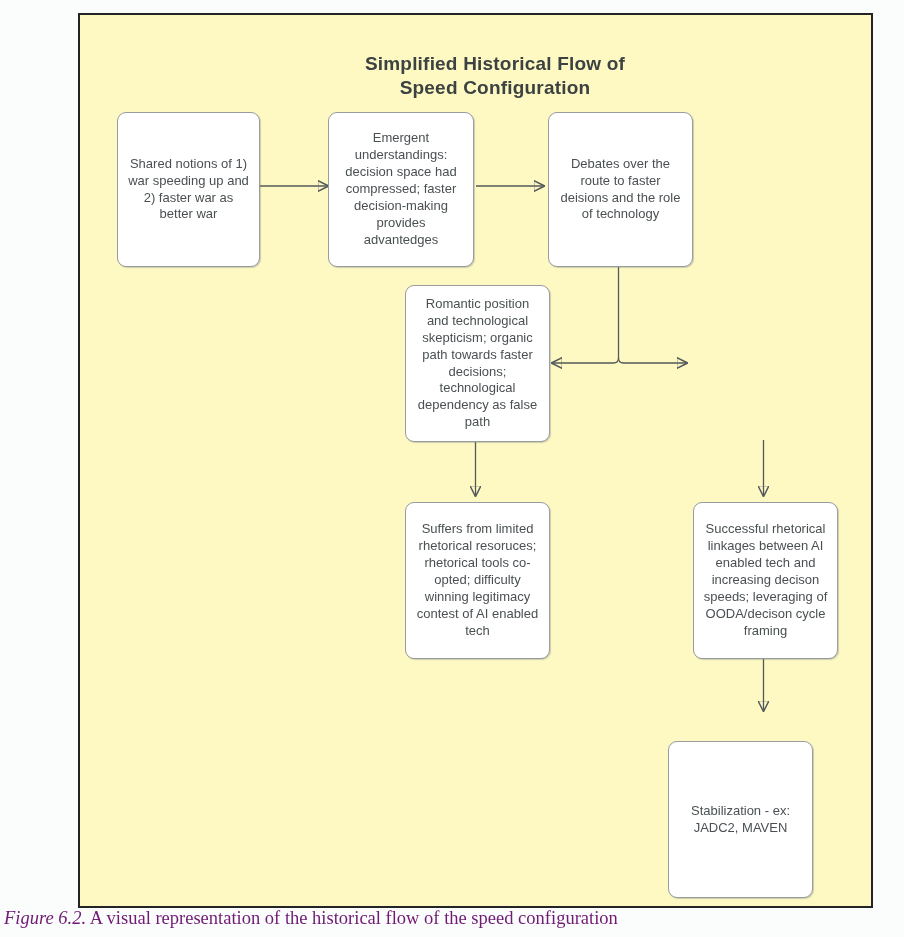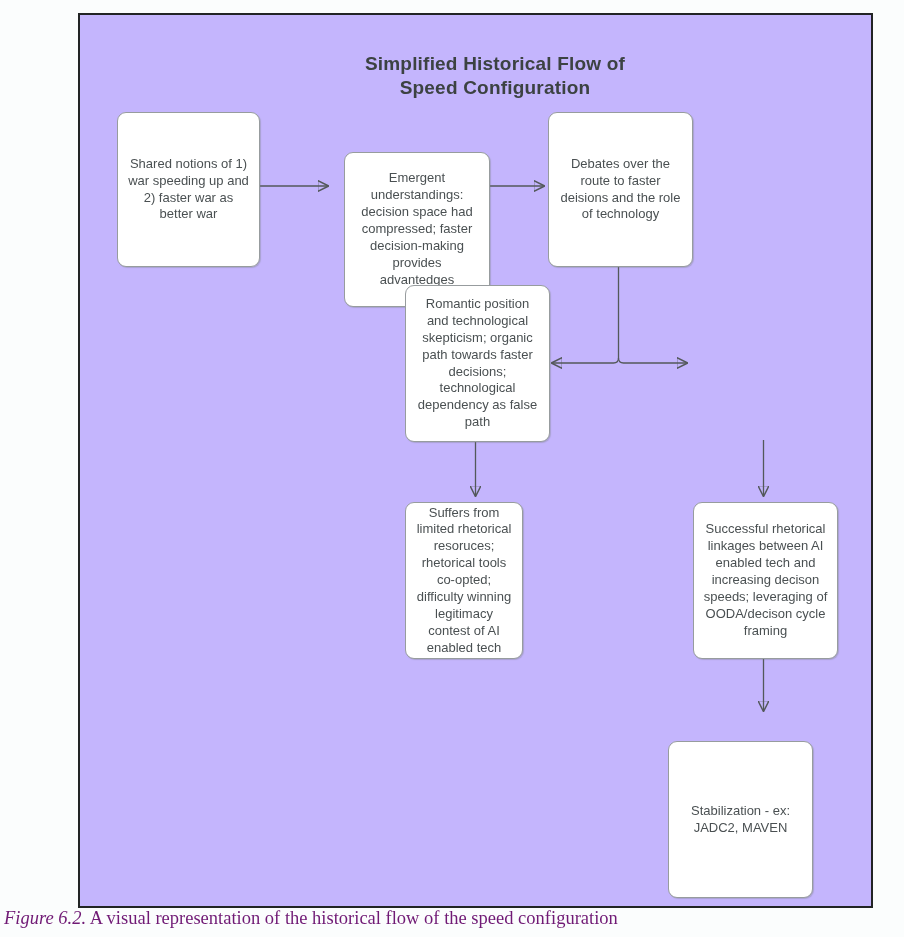--- a/index.html
+++ b/index.html
@@ -11,21 +11,21 @@
     font-family: "Liberation Sans", sans-serif;
     overflow: hidden;
   }
   .page { position: relative; width: 904px; height: 937px; }
 
   .frame {
     position: absolute;
     left: 78px; top: 13px;
     width: 791px; height: 891px;
     border: 2px solid #222425;
-    background: #c4b5fd;
+    background: #fef9c3;
   }
 
   .diagram-title {
     position: absolute;
     left: 245px; top: 37px;
     width: 340px;
     text-align: center;
     font-size: 19px;
     font-weight: bold;
     line-height: 1.25;
@@ -46,25 +46,25 @@
     text-align: center;
     color: #4a5052;
     font-size: 13px;
     line-height: 1.3;
     padding: 8px 9px;
     box-sizing: border-box;
     z-index: 2;
   }
   
   .n1 { left: 37px;  top: 97px;  width: 143px; height: 155px; }
-  .n2 { left: 264px; top: 97px;  width: 146px; height: 155px; margin-top: 40px; }
+  .n2 { left: 248px; top: 97px;  width: 146px; height: 155px; }
   .n3 { left: 468px; top: 97px;  width: 145px; height: 155px; }
   .n4 { left: 325px; top: 270px; width: 145px; height: 157px; }
   .n5 { left: 613px; top: 270px; width: 145px; height: 157px; }
-  .n6 { left: 325px; top: 487px; width: 118px; height: 157px; text-align: center; }
+  .n6 { left: 325px; top: 487px; width: 145px; height: 157px; text-align: center; }
   .n7 { left: 613px; top: 487px; width: 145px; height: 157px; }
   .n8 { left: 588px; top: 702px; width: 145px; height: 157px; margin-top: 24px; }
 
   .connectors {
     position: absolute;
     left: 0; top: 0;
     width: 904px; height: 937px;
     z-index: 1;
     pointer-events: none;
   }

